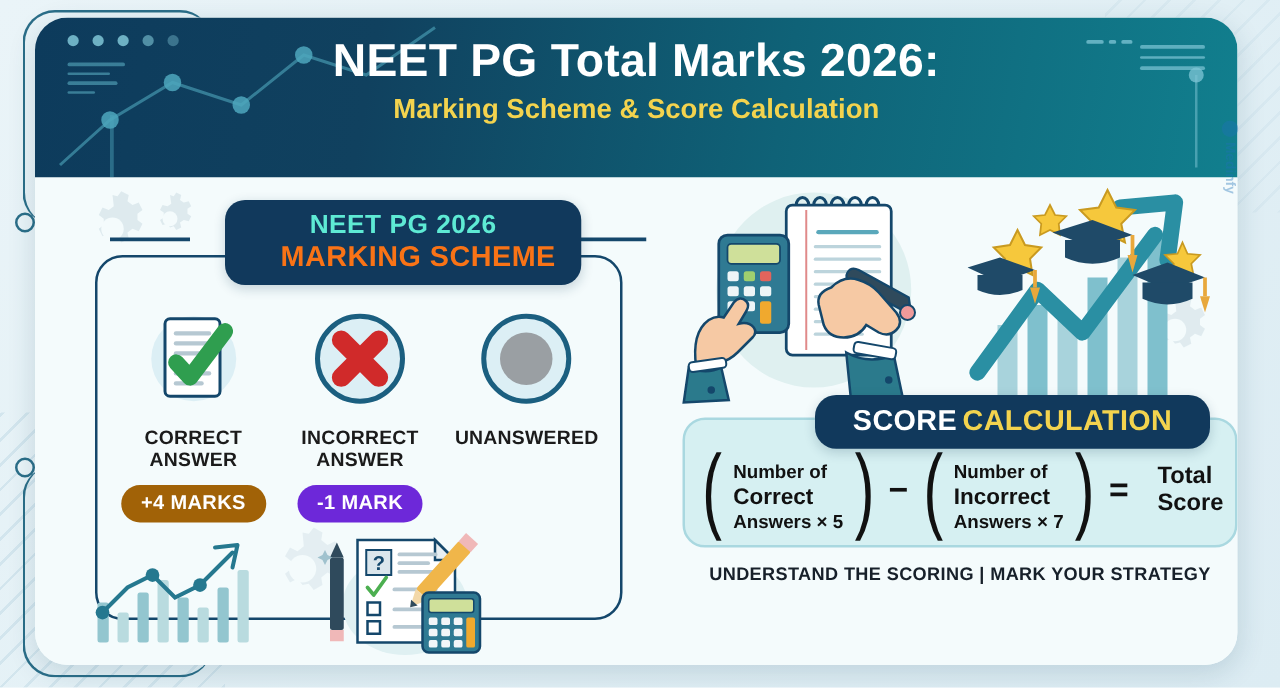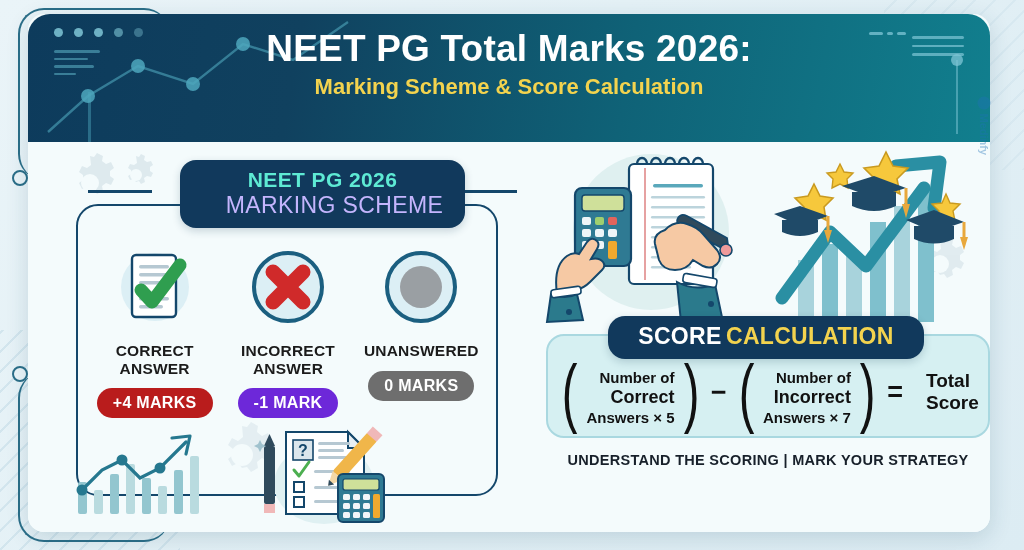--- a/index.html
+++ b/index.html
@@ -15,21 +15,21 @@
   .bg-stripes.tr{left:auto;right:-60px;top:-30px;width:200px;height:200px;opacity:.5;}
 
   
   .trace{position:absolute;border:2px solid #2b6e88;border-radius:26px;pointer-events:none;}
   .trace-tl{left:18px;top:8px;width:150px;height:170px;border-right:none;border-bottom:none;}
   .trace-bl{left:18px;top:372px;width:150px;height:168px;border-right:none;border-top:none;}
   .dot-term{position:absolute;width:12px;height:12px;border-radius:50%;
     border:2.5px solid #2b6e88;background:#eaf4f8;}
 
   .card{position:absolute;left:28px;top:14px;width:962px;height:518px;
-    background:#f4fbfc;border-radius:16px;overflow:hidden;
+    background:#f4fbfc;border-radius:26px;overflow:hidden;
     box-shadow:0 6px 22px rgba(20,70,95,.16);}
 
   .header{position:relative;height:128px;
     background:linear-gradient(100deg,#0d3b5c 0%,#10415f 28%,#0f6277 62%,#117f8e 100%);
     border-radius:22px 22px 0 0;overflow:hidden;}
   .hdr-dots{position:absolute;left:26px;top:14px;display:flex;gap:11px;}
   .hdr-dots i{display:block;width:9px;height:9px;border-radius:50%;background:#7fc6d6;opacity:.85;}
   .hdr-dots i:nth-child(4){opacity:.6;} .hdr-dots i:nth-child(5){opacity:.4;}
   .hdr-lines{position:absolute;left:26px;top:36px;}
   .hdr-lines span{display:block;height:2.5px;background:#5fb4c8;opacity:.55;margin-bottom:5px;border-radius:2px;}
@@ -50,42 +50,42 @@
   .body{position:relative;height:390px;background:#f4fbfc;}
 
   
   .panel-outline{position:absolute;left:48px;top:62px;width:418px;height:288px;
     border:2.5px solid #14476b;border-radius:22px;}
   .gears{position:absolute;pointer-events:none;opacity:.55;}
   .badge-ms{position:absolute;left:152px;top:18px;width:285px;
     background:#11395c;border-radius:16px;padding:8px 0 10px;text-align:center;
     box-shadow:0 3px 9px rgba(15,55,80,.2);z-index:5;}
   .badge-ms .t1{color:#5eead4;font-size:21px;font-weight:bold;letter-spacing:.4px;line-height:1.12;}
-  .badge-ms .t2{color:#c4b5fd;font-size:23px;font-weight:normal;letter-spacing:.4px;line-height:1.14;margin-left:24px;}
+  .badge-ms .t2{color:#f97316;font-size:23px;font-weight:bold;letter-spacing:.4px;line-height:1.14;margin-left:24px;}
   .badge-side{position:absolute;top:48px;height:2.5px;background:#14476b;width:64px;}
 
   .items{position:absolute;left:60px;top:102px;width:400px;display:flex;}
   .item{flex:1;text-align:center;}
   .item .icon{height:92px;display:flex;align-items:center;justify-content:center;}
   .item .lbl{font-size:15.5px;font-weight:bold;color:#1b1b1b;line-height:1.14;margin-top:6px;letter-spacing:.2px;}
   .pill{display:inline-block;margin-top:11px;padding:6px 16px;border-radius:16px;
     color:#fff;font-size:16px;font-weight:bold;letter-spacing:.3px;}
-  .pill.green{background:#b91c1c;} .pill.red{background:#6d28d9;} .pill.gray{background:#6e6e6e;}
+  .pill.green{background:#a16207;} .pill.red{background:#6d28d9;} .pill.gray{background:#6e6e6e;}
 
   
-  .score-badge{position:absolute;left:580px;top:174px;width:316px;z-index:6;
+  .score-badge{position:absolute;left:624px;top:174px;width:316px;z-index:6;
     background:#11395c;border-radius:17px;padding:7px 0 9px;text-align:center;
     box-shadow:0 3px 9px rgba(15,55,80,.2);}
   .score-badge .w{color:#fff;font-size:23px;font-weight:bold;letter-spacing:.3px;}
   .score-badge .y{color:#f3d34e;font-size:23px;font-weight:bold;letter-spacing:.3px;}
   .formula{position:absolute;left:518px;top:192px;width:444px;height:104px;
     background:#d6f0f2;border:2px solid #a9d8e0;border-radius:18px;
     display:flex;align-items:center;justify-content:center;gap:4px;padding-top:12px;box-sizing:border-box;}
   .paren{font-size:76px;line-height:0;color:#111;font-weight:300;transform:scaleX(.62);display:inline-block;}
-  .grp{text-align:right;color:#111;font-weight:bold;font-size:15px;line-height:1.22;margin-top:12px;}
+  .grp{text-align:left;color:#111;font-weight:bold;font-size:15px;line-height:1.22;margin-top:12px;}
   .op{font-size:27px;font-weight:bold;color:#111;margin:0 3px;}
   .total{font-size:19px;font-weight:bold;color:#111;line-height:1.16;text-align:left;margin-left:16px;}
   .footer-txt{position:absolute;left:518px;top:310px;width:444px;text-align:center;
     font-size:14.5px;font-weight:bold;color:#17202a;letter-spacing:.3px;}
 
   .wm{position:absolute;right:-6px;top:136px;width:92px;transform:rotate(90deg);
     transform-origin:center;display:flex;align-items:center;gap:4px;opacity:.38;}
   .wm .wdot{width:13px;height:13px;border-radius:50%;background:#1f72b8;flex:none;}
   .wm .wtxt{font-size:11px;font-weight:bold;color:#1f72b8;white-space:nowrap;}
 </style>
@@ -217,21 +217,20 @@
         <div class="icon">
           <svg width="90" height="90" viewBox="0 0 90 90">
             <circle cx="45" cy="42" r="34" fill="#dceff5" stroke="#1b5f80" stroke-width="4"></circle>
             <circle cx="45" cy="42" r="21" fill="#9a9fa3"></circle>
           </svg>
         </div>
         <div class="lbl">
           <div>UNANSWERED</div>
           <div></div>
         </div>
-        <span class="pill gray">0 MARKS</span>
       </div>
     </div>
 
     <svg style="position:absolute;left:40px;top:278px;" width="140" height="100" viewBox="0 0 140 100">
       <g fill="#93c6cf">
         <rect x="10" y="62" width="9" height="32" rx="2"></rect>
         <rect x="26" y="70" width="9" height="24" rx="2" fill="#b9dbdf"></rect>
         <rect x="42" y="54" width="9" height="40" rx="2"></rect>
         <rect x="58" y="44" width="9" height="50" rx="2" fill="#b9dbdf"></rect>
         <rect x="74" y="58" width="9" height="36" rx="2"></rect>

